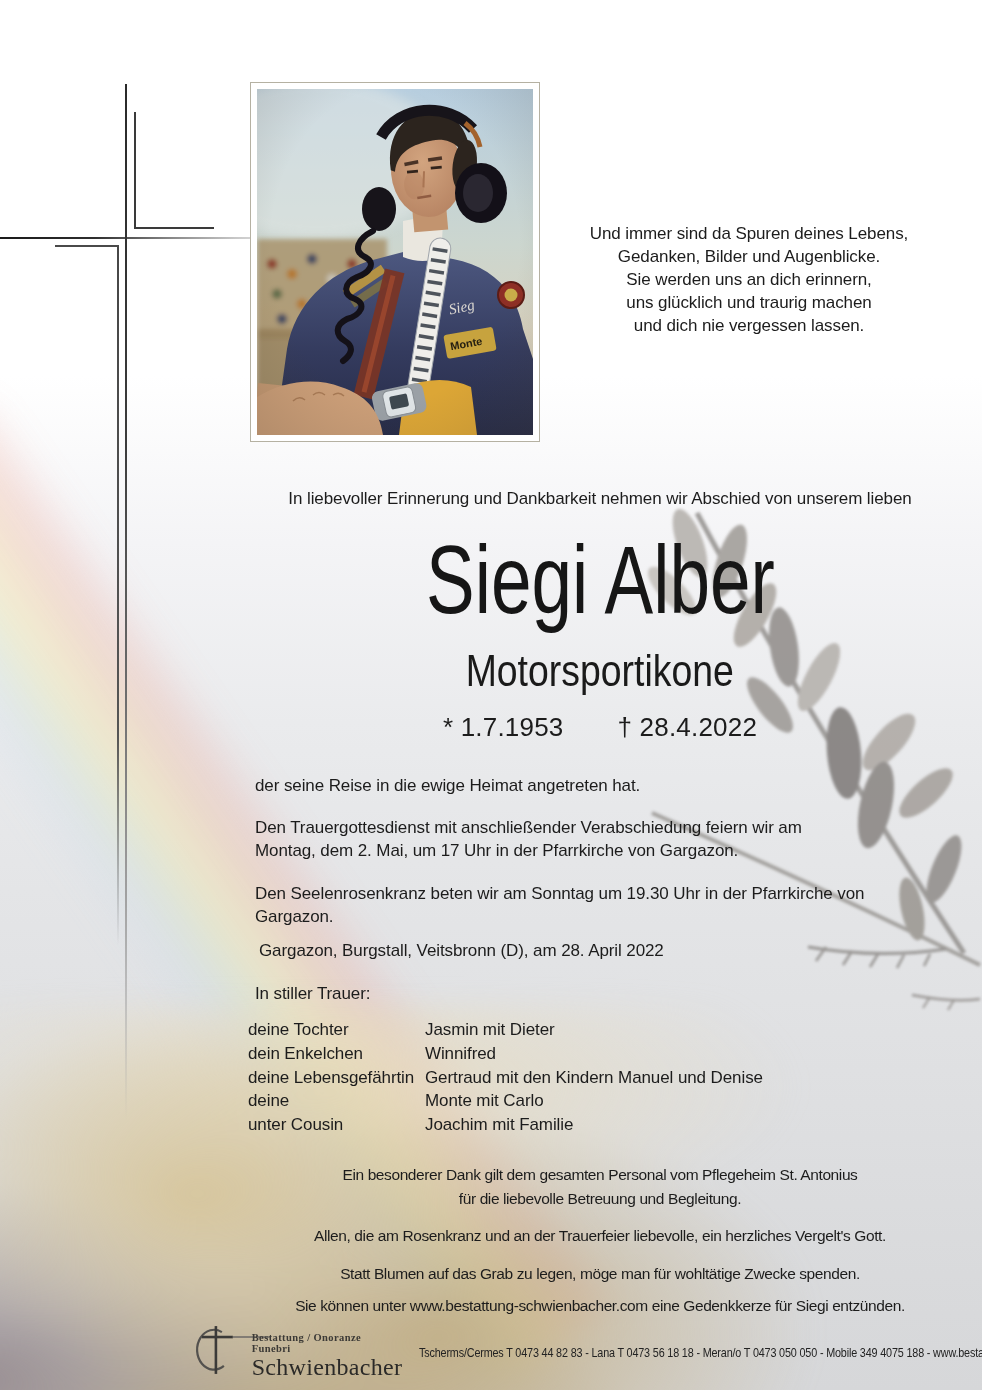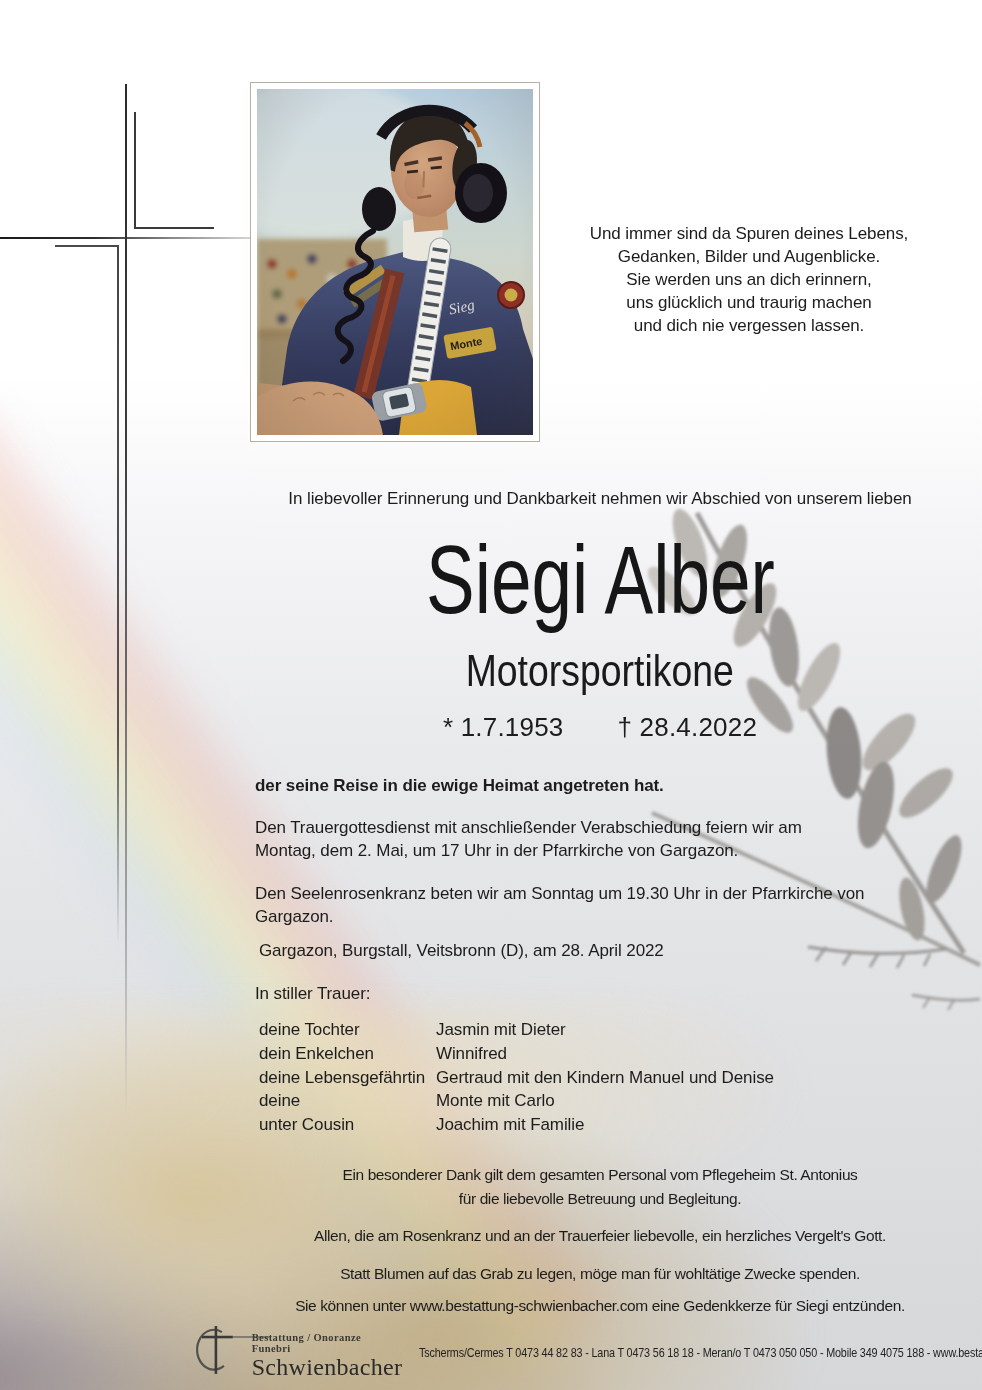--- a/index.html
+++ b/index.html
@@ -53,22 +53,22 @@
   .intro{left:255px;top:489px;width:690px;text-align:center;
     font-size:17px;letter-spacing:-.1px;}
   .title{left:255px;top:527px;width:690px;text-align:center;font-size:96px;line-height:1.1;
     font-weight:400;color:#161616;}
   .title .sq{display:inline-block;transform:scaleX(.76);transform-origin:center;white-space:nowrap;}
   .subtitle{left:255px;top:646px;width:690px;text-align:center;font-size:44px;color:#1a1a1a;}
   .subtitle .sq{display:inline-block;transform:scaleX(.85);transform-origin:center;white-space:nowrap;}
   .dates{left:255px;top:712px;width:690px;text-align:center;font-size:26px;letter-spacing:.2px;}
   .dates span{margin:0 27px;white-space:nowrap;text-align:center;}
   .body-block{left:255px;width:700px;font-size:17px;line-height:23px;letter-spacing:-.1px;}
-  .b1{top:774px;font-weight:bold;} .b2{top:816px;} .b3{top:882px;} .b4{top:939px;padding-left:4px;} .b5{top:982px;}
-  .family{left:259px;top:1018px;width:700px;font-size:17px;letter-spacing:-.1px;}
+  .b1{top:774px;} .b2{top:816px;} .b3{top:882px;} .b4{top:939px;padding-left:4px;} .b5{top:982px;}
+  .family{left:248px;top:1018px;width:700px;font-size:17px;letter-spacing:-.1px;}
   .family .row{display:flex;height:23.8px;line-height:23.8px;white-space:nowrap;}
   .family .rel{width:177px;flex:0 0 177px;}
   .family .all{height:23.8px;line-height:23.8px;}
   .thanks{left:222px;width:756px;text-align:center;font-size:15.5px;letter-spacing:-.4px;line-height:24px;}
   .t1{top:1163px;} .t2{top:1224px;} .t3{top:1262px;} .t4{top:1294px;}
   
   .footer{position:absolute;left:188px;top:1324px;z-index:5;display:flex;align-items:flex-start;}
   .logo-text{margin-left:-20px;}
   .logo-tagline{font-family:"Liberation Serif",serif;font-size:10.5px;color:#3c3a36;
     letter-spacing:.4px;margin-top:8px;font-weight:bold;}

